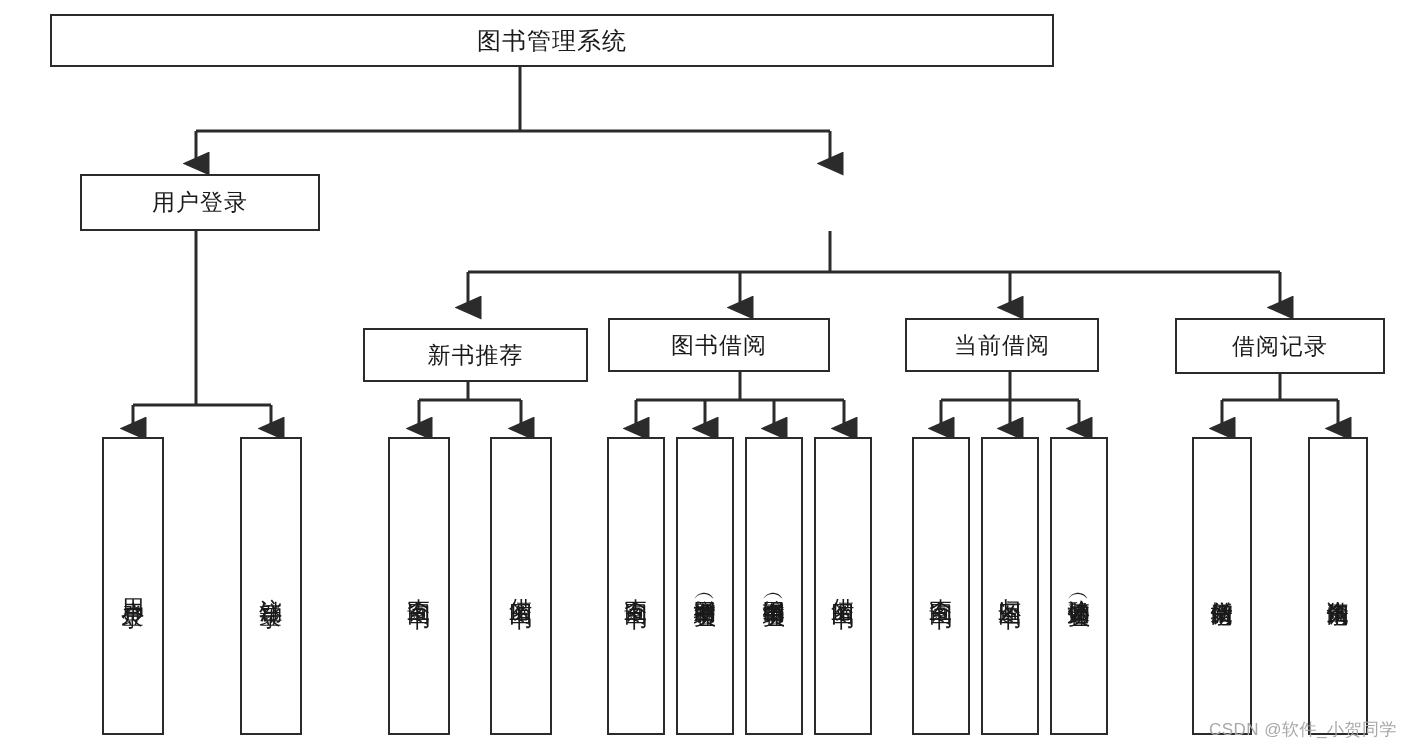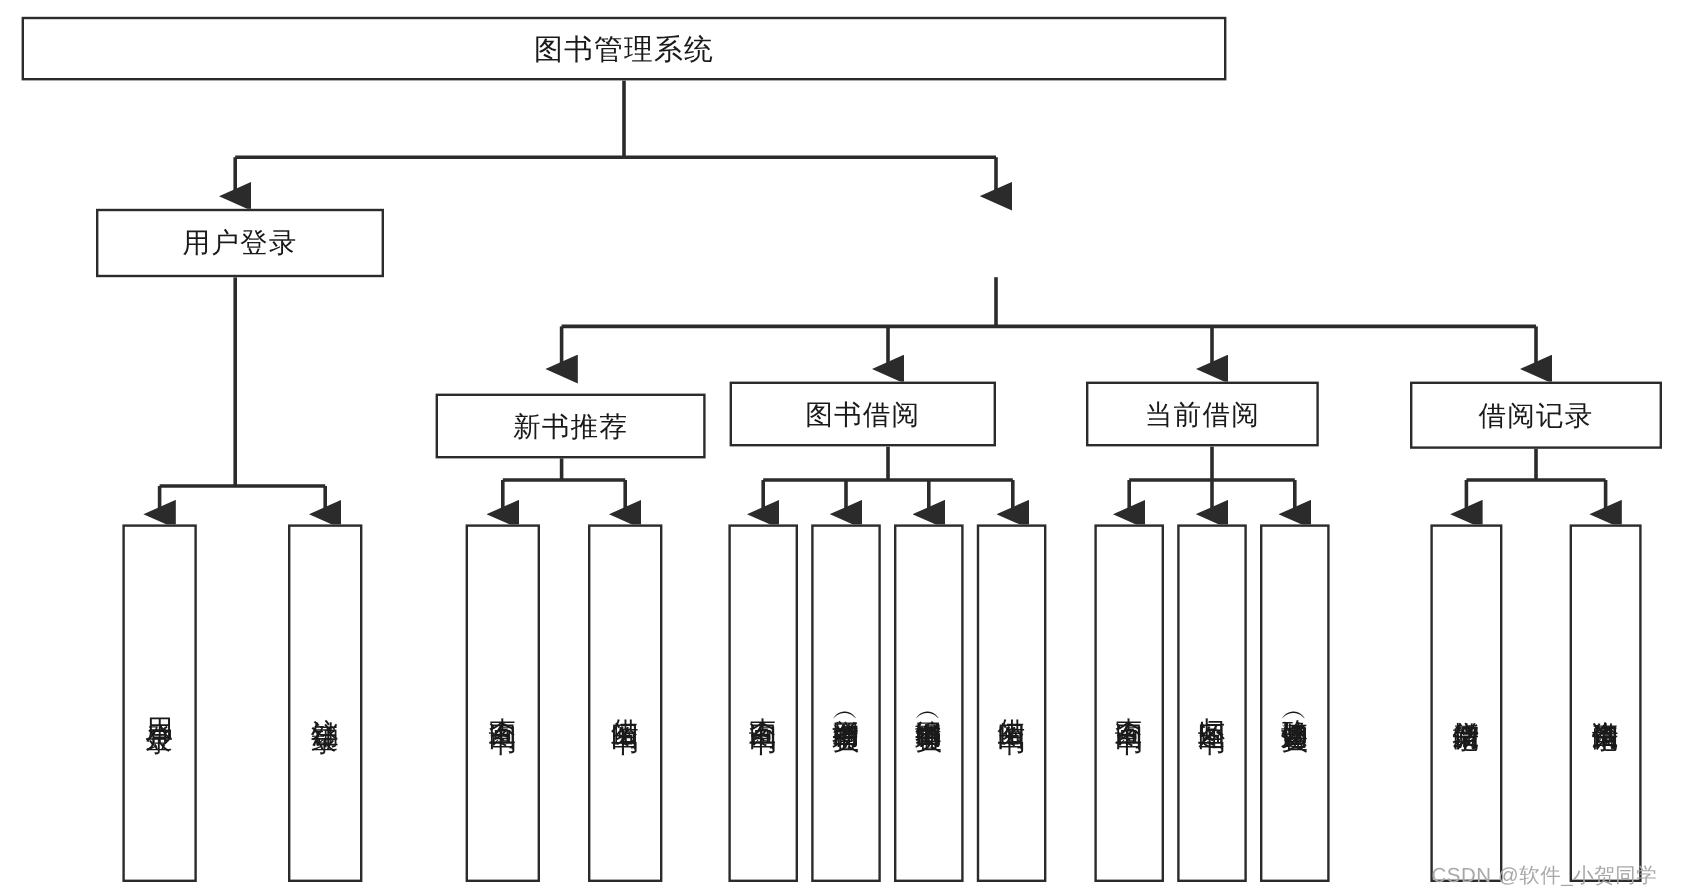--- a/index.html
+++ b/index.html
@@ -28,20 +28,21 @@
     color: #1a1a1a;
   }
   .node-h {
     font-size: 23px;
     letter-spacing: 1px;
     white-space: nowrap;
   }
   .node-root {
     font-size: 24px;
     letter-spacing: 1px;
+    margin-left: 32px;
   }
   .node-v {
     writing-mode: vertical-rl;
     text-orientation: upright;
     font-size: 23px;
     line-height: 1.15;
     letter-spacing: 3px;
     padding: 4px 0;
     white-space: nowrap;
   }
@@ -52,21 +53,21 @@
   .edges {
     position: absolute;
     left: 0;
     top: 0;
     width: 1405px;
     height: 747px;
     pointer-events: none;
   }
   .watermark {
     position: absolute;
-    right: 24px;
+    right: 8px;
     bottom: 6px;
     font-size: 17px;
     color: #a8a8a8;
     white-space: nowrap;
     letter-spacing: 0.5px;
   }
 </style>
 </head>
 <body>
 

